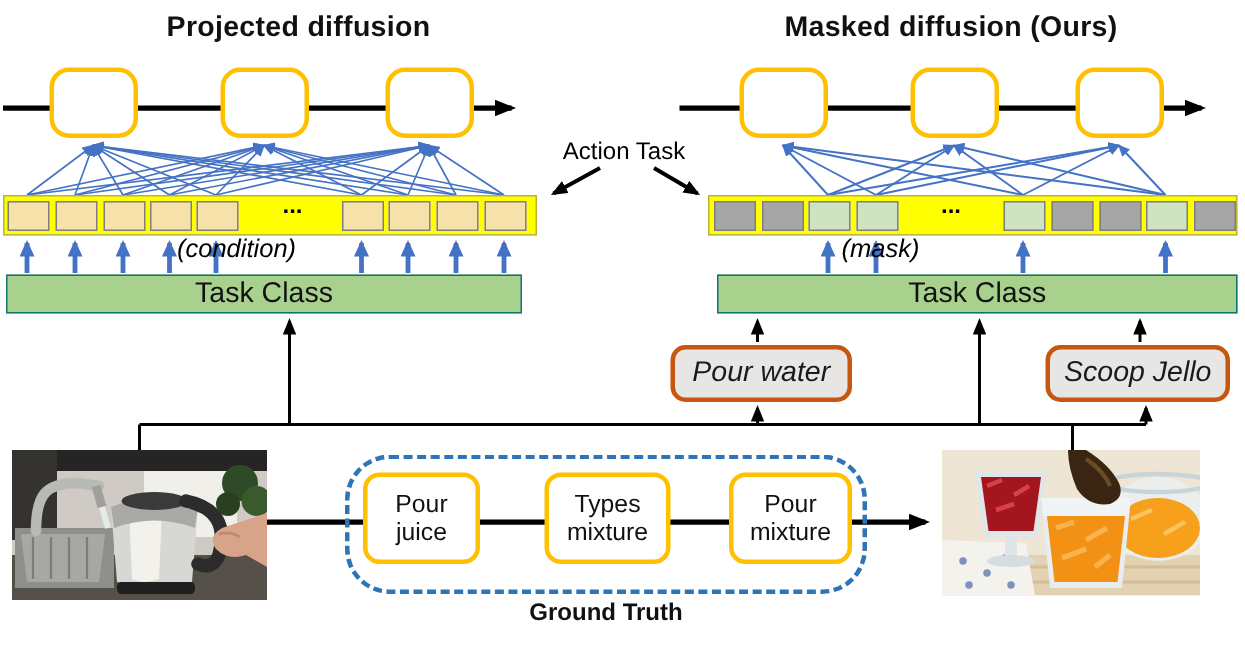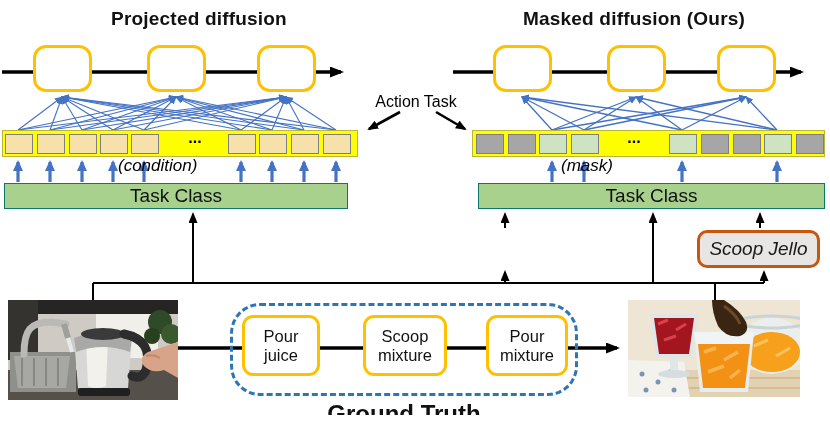--- a/index.html
+++ b/index.html
@@ -13,21 +13,21 @@
   .cell{position:absolute;top:3px;width:28px;height:20px;border:1.5px solid #7F7F7F;box-sizing:border-box;}
   .dots{position:absolute;top:-2px;font-size:16px;font-weight:bold;text-align:center;color:#000;}
   .stripnote{font-style:italic;font-size:17px;text-align:left;color:#000;}
   .taskbar{background:#A9D18E;border:1px solid #0f766e;display:flex;align-items:center;justify-content:center;
            font-size:19px;color:#111;}
   .actionbox{background:#E7E6E4;border:3.5px solid #C6570E;border-radius:10px;display:flex;align-items:center;
              justify-content:center;font-style:italic;font-size:19px;color:#1a1a1a;}
   .gtdash{border:3.5px dashed #2E75B6;border-radius:30px;background:transparent;}
   .gtbox{background:#fff;border:3.5px solid #FFC000;border-radius:11px;display:flex;flex-direction:column;
          align-items:center;justify-content:center;font-size:16.5px;line-height:1.15;text-align:center;}
-  .gtlabel{font-weight:bold;font-size:24px;text-align:center;}
+  .gtlabel{font-weight:bold;font-size:16px;text-align:center;}
   .actiontypes{font-size:16px;text-align:center;color:#000;}
   .photo{border:0;}
 </style>
 </head>
 <body>
 
 <div id="stage">
 
   <svg id="connectors" width="830" height="435" viewBox="0 0 830 435">
     <defs>
@@ -171,31 +171,34 @@
   <div class="el stripnote" style="left:118px;top:156px;width:140px;">(condition)</div>
   <div class="el stripnote" style="left:561px;top:156px;width:140px;">(mask)</div>
 
   <div class="el taskbar" style="left:4px;top:183px;width:344px;height:26px;">
       <span>Task Class</span>
     </div>
   <div class="el taskbar" style="left:478px;top:183px;width:347px;height:26px;">
       <span>Task Class</span>
     </div>
 
+  <div class="el actionbox" style="left:447px;top:230px;width:121px;height:38px;">
+      <span>Pour water</span>
+    </div>
   <div class="el actionbox" style="left:697px;top:230px;width:123px;height:38px;">
       <span>Scoop Jello</span>
     </div>
 
   <div class="el gtdash" style="left:230px;top:303px;width:348px;height:93px;"></div>
   <div class="el gtbox" style="left:242px;top:315px;width:78px;height:61px;">
     <span>Pour</span>
     <span>juice</span>
   </div>
   <div class="el gtbox" style="left:363px;top:315px;width:84px;height:61px;">
-    <span>Scoop</span>
+    <span>Types</span>
     <span>mixture</span>
   </div>
   <div class="el gtbox" style="left:486px;top:315px;width:82px;height:61px;">
     <span>Pour</span>
     <span>mixture</span>
   </div>
   <div class="el gtlabel" style="left:298px;top:400px;width:212px;">Ground Truth</div>
 
   <svg class="el photo" style="left:8px;top:300px;" width="170" height="100" viewBox="0 0 170 100">
     <rect x="0" y="0" width="170" height="100" fill="#cfcbc4"></rect>

